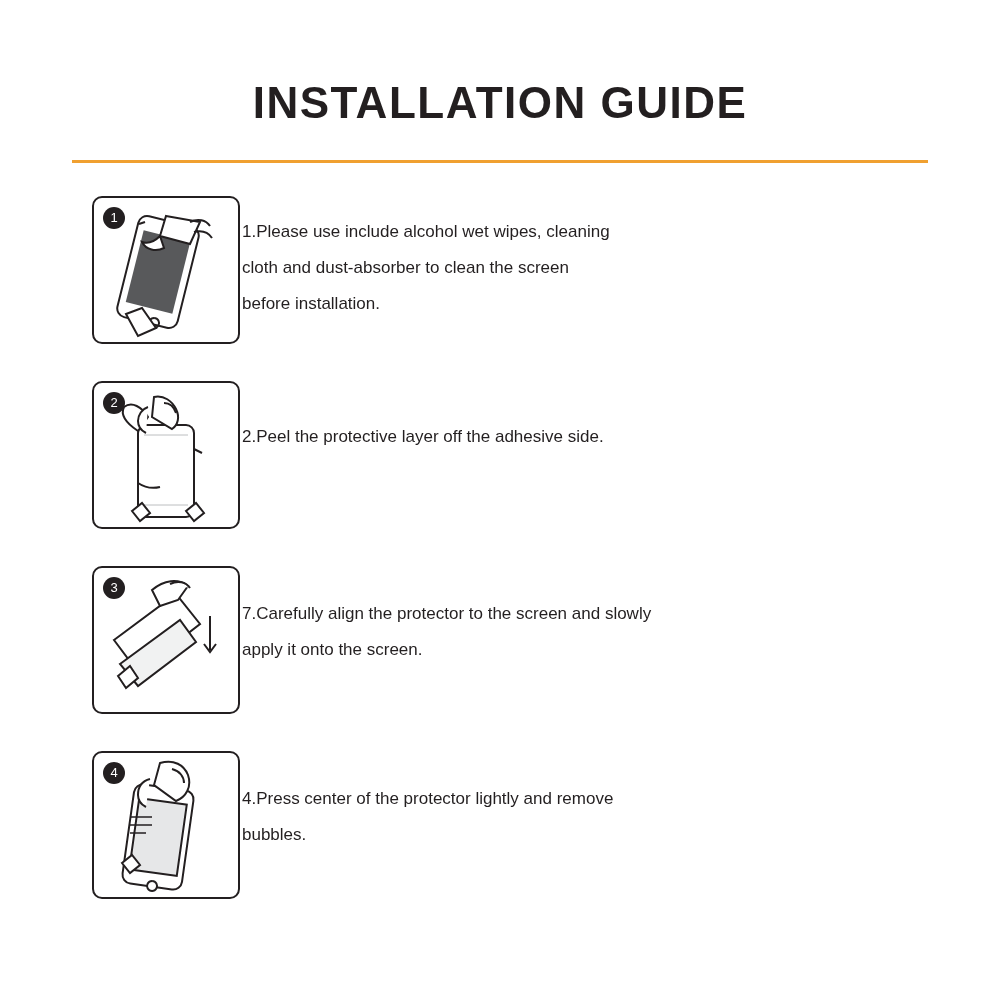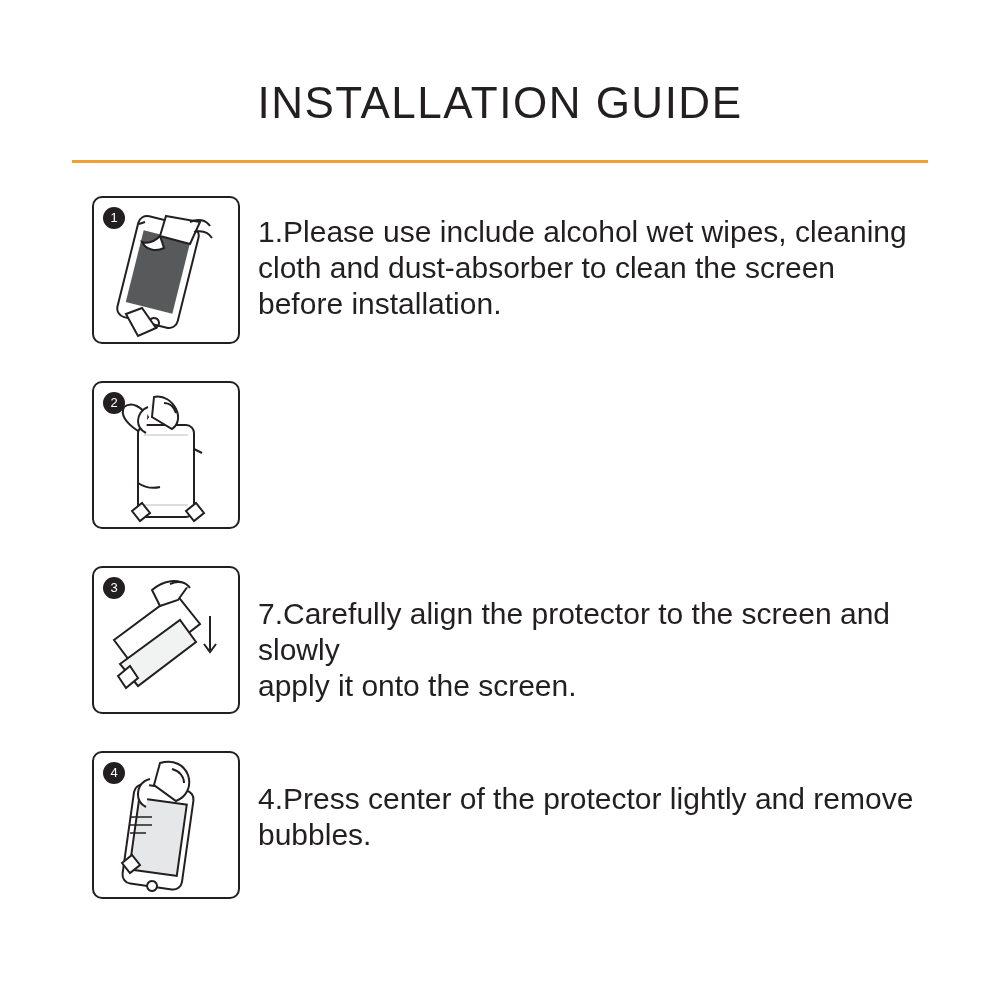--- a/index.html
+++ b/index.html
@@ -21,21 +21,21 @@
     box-sizing: border-box;
     padding: 0;
   }
   .title {
     position: absolute;
     top: 78px;
     left: 0;
     width: 1000px;
     text-align: center;
     font-size: 44px;
-    font-weight: normal;
+    font-weight: bold;
     letter-spacing: 1.5px;
     color: #231f20;
     font-family: "Liberation Sans", sans-serif;
   }
   .rule {
     position: absolute;
     top: 160px;
     left: 72px;
     width: 856px;
     height: 3px;
@@ -78,24 +78,24 @@
     line-height: 22px;
     text-align: center;
     font-family: "Liberation Sans", sans-serif;
     z-index: 5;
   }
   .art {
     position: absolute;
     inset: 0;
   }
   .step-text {
-    margin-left: 18px;
+    margin-left: 2px;
     margin-top: 20px;
     width: 690px;
-    font-size: 30px;
+    font-size: 17px;
     line-height: 36px;
     color: #231f20;
     font-family: "Liberation Sans", sans-serif;
     white-space: pre-line;
   }
   .step-1 .step-text { margin-top: 18px; }
   .step-2 .step-text { margin-top: 38px; }
   .step-3 .step-text { margin-top: 30px; }
   .step-4 .step-text { margin-top: 30px; }
 </style>
@@ -154,20 +154,21 @@
           <g fill="none" stroke="#231f20" stroke-width="2">
             <path d="M44 100 c6 4 14 6 22 4"></path>
             <path d="M100 66 l8 4"></path>
           </g>
           <g fill="#ffffff" stroke="#231f20" stroke-width="2">
             <path d="M38 128 l10 -8 8 10 -10 8 z"></path>
             <path d="M92 128 l10 -8 8 10 -10 8 z"></path>
           </g>
         </svg>
       </div>
+      <div class="step-text">2.Peel the protective layer off the adhesive side.</div>
     </div>
 
     <div class="step step-3">
       <div class="thumb">
         <div class="badge">3</div>
         <svg class="art" viewBox="0 0 144 144">
           <g fill="#ffffff" stroke="#231f20" stroke-width="2">
             <path d="M20 72 l62 -46 24 30 -62 48 z"></path>
             <path d="M26 96 l60 -44 16 22 -58 44 z" fill="#f1f2f2"></path>
           </g>

